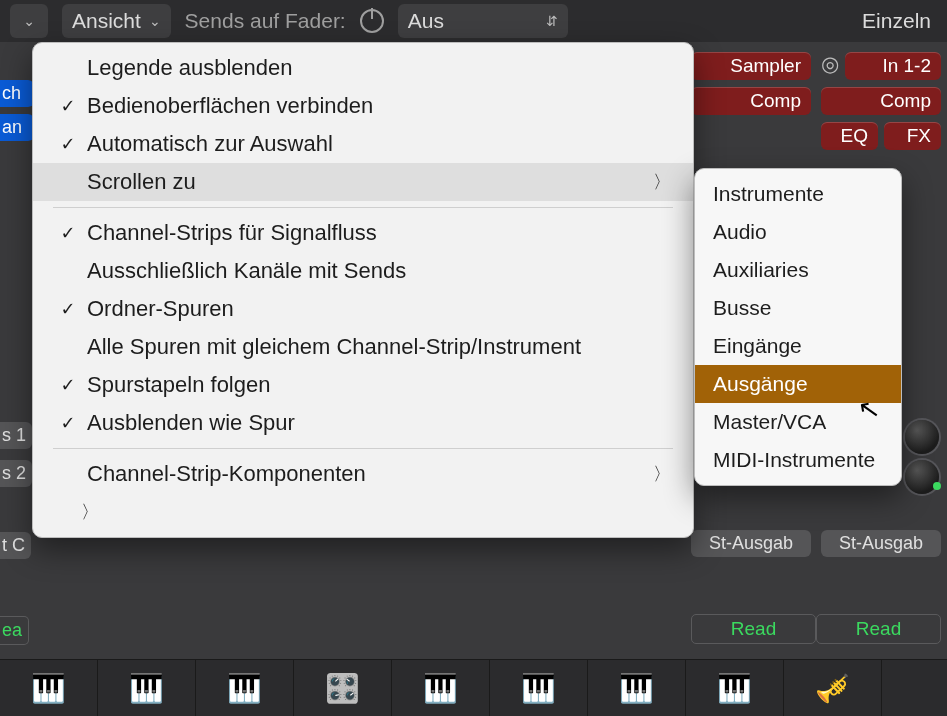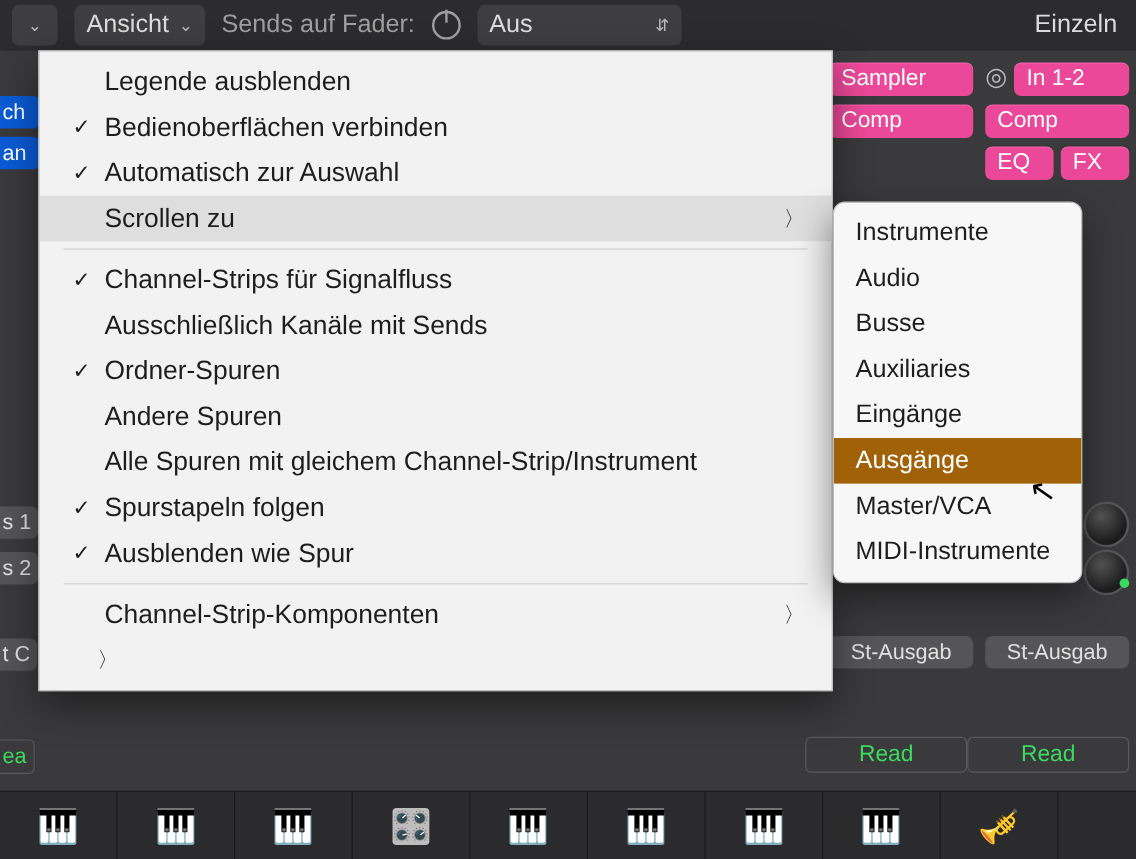--- a/index.html
+++ b/index.html
@@ -65,25 +65,25 @@
     top:42px; left:0; right:0; bottom:0;
     background:#3a3a3c;
   }
   .right-strips{
     position:absolute;
     top:42px;
     right:6px;
     width:250px;
   }
   .blue-chip{
-    background:#ec4899;
+    background:#7f1d1d;
     color:#fff;
     border-radius:6px;
     padding:3px 10px;
-    text-align:left;
+    text-align:right;
     font-size:19px;
     margin-bottom:7px;
     box-shadow:inset 0 1px 0 rgba(255,255,255,0.18);
   }
   .small-chip{ width:58px; display:inline-block; }
   .chip-col{ display:inline-block; width:120px; vertical-align:top;}
   .grey-chip{
     background:#555557;
     color:#e0e0e0;
     border-radius:6px;
@@ -158,21 +158,21 @@
     font-size:18px;
   }
 
   
   .menu{
     position:absolute;
     top:42px; left:32px;
     width:660px;
     background:#f2f2f2;
     border:1px solid #bdbdbd;
-    border-radius:0;
+    border-radius:10px;
     box-shadow:0 12px 30px rgba(0,0,0,0.45);
     color:#1d1d1d;
     padding:6px 0;
     z-index:50;
   }
   .mi{
     display:flex;
     align-items:center;
     height:38px;
     padding:0 22px 0 22px;
@@ -295,21 +295,21 @@
 
 <div style="position:absolute; top:420px; right:8px; display:flex; flex-direction:column; gap:6px;">
   <div class="knob"></div>
   <div class="knob green"></div>
 </div>
 
 <div style="position:absolute; top:530px; right:6px; width:250px; display:flex; gap:10px;">
   <div class="grey-chip" style="flex:1">St-Ausgab</div>
   <div class="grey-chip" style="flex:1">St-Ausgab</div>
 </div>
-<div style="position:absolute; top:614px; right:6px; width:270px; display:flex; gap:0;">
+<div style="position:absolute; top:614px; right:6px; width:250px; display:flex; gap:0;">
   <div class="green-chip" style="flex:1">Read</div>
   <div class="green-chip" style="flex:1">Read</div>
 </div>
 
 <div class="inst-row">
   <div class="inst">🎹</div>
   <div class="inst">🎹</div>
   <div class="inst">🎹</div>
   <div class="inst">🎛️</div>
   <div class="inst">🎹</div>
@@ -344,24 +344,20 @@
     <span class="check">✓</span>
     <span class="label">Channel-Strips für Signalfluss</span>
   </div>
   <div class="mi">
     <span class="check"></span>
     <span class="label">Ausschließlich Kanäle mit Sends</span>
   </div>
   <div class="mi">
     <span class="check">✓</span>
     <span class="label">Ordner-Spuren</span>
-  </div>
-  <div class="mi">
-    <span class="check"></span>
-    <span class="label">Andere Spuren</span>
   </div>
   <div class="mi">
     <span class="check"></span>
     <span class="label">Alle Spuren mit gleichem Channel-Strip/Instrument</span>
   </div>
   <div class="mi">
     <span class="check">✓</span>
     <span class="label">Spurstapeln folgen</span>
   </div>
   <div class="mi">
@@ -378,21 +374,21 @@
   </div>
   <div class="mi">
     <span class="check"></span>
     <span class="arrow-r">〉</span>
   </div>
 </div>
 
 <div class="submenu">
   <div class="si">Instrumente</div>
   <div class="si">Audio</div>
+  <div class="si">Auxiliaries</div>
   <div class="si">Busse</div>
-  <div class="si">Auxiliaries</div>
   <div class="si">Eingänge</div>
   <div class="si sel">Ausgänge</div>
   <div class="si">Master/VCA</div>
   <div class="si">MIDI-Instrumente</div>
 </div>
 
 <div class="cursor">↖</div>
 
 </body></html>

